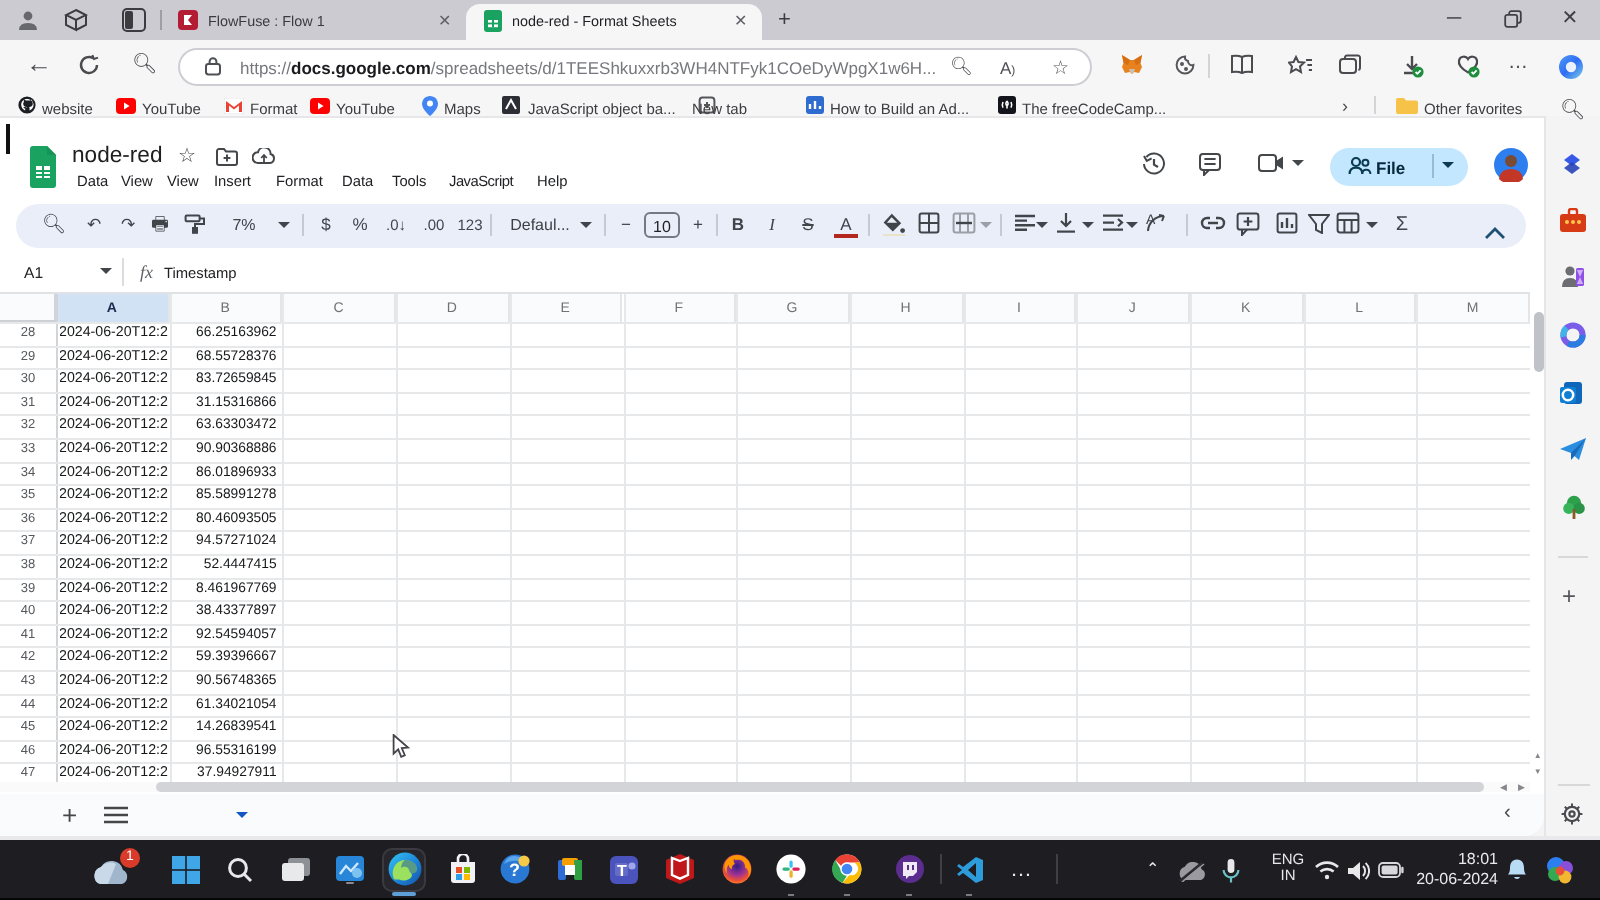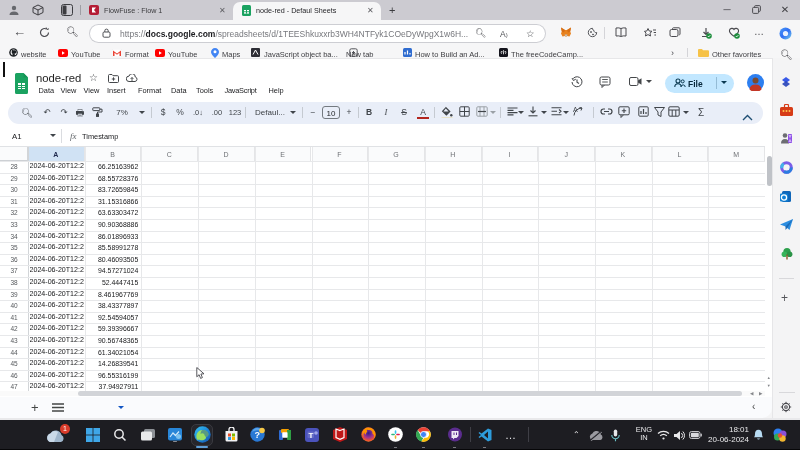--- a/index.html
+++ b/index.html
@@ -82,21 +82,21 @@
 <div class="tabtxt" style="left:104px">FlowFuse : Flow 1</div>
 <div class="closex" style="left:219px">✕</div>
 
 <div id="activetab"></div>
 <svg class="abs" style="left:242px;top:5px" width="10" height="11" viewBox="0 0 10 11">
     <rect width="9" height="11" rx="1.5" fill="#1aa260"></rect>
     <rect x="2" y="5" width="5" height="3.6" fill="#fff"></rect>
     <rect x="4" y="5" width="1" height="3.6" fill="#1aa260"></rect>
     <rect x="2" y="6.3" width="5" height="0.9" fill="#1aa260"></rect>
   </svg>
-<div class="tabtxt" style="left:256px;color:#1f1f23">node-red - Defaul Sheets</div>
+<div class="tabtxt" style="left:256px;color:#1f1f23">node-red - Format Sheets</div>
 <div class="closex" style="left:367px">✕</div>
 <div class="abs" style="left:389px;top:4px;font-size:11px;color:#3c3c40">+</div>
 
 <div class="wbtn" style="left:714px">─</div>
 <svg class="abs" style="left:752px;top:5px" width="9" height="9" viewBox="0 0 9 9" fill="none" stroke="#404044" stroke-width="0.9">
     <rect x="0.6" y="2.4" width="6" height="6" rx="1"></rect>
     <path d="M2.6 2.4 V1.6 A1 1 0 0 1 3.6 0.6 H7.4 A1 1 0 0 1 8.4 1.6 V5.4 A1 1 0 0 1 7.4 6.4 H6.6"></path>
   </svg>
 <div class="wbtn" style="left:772px">✕</div>
 

